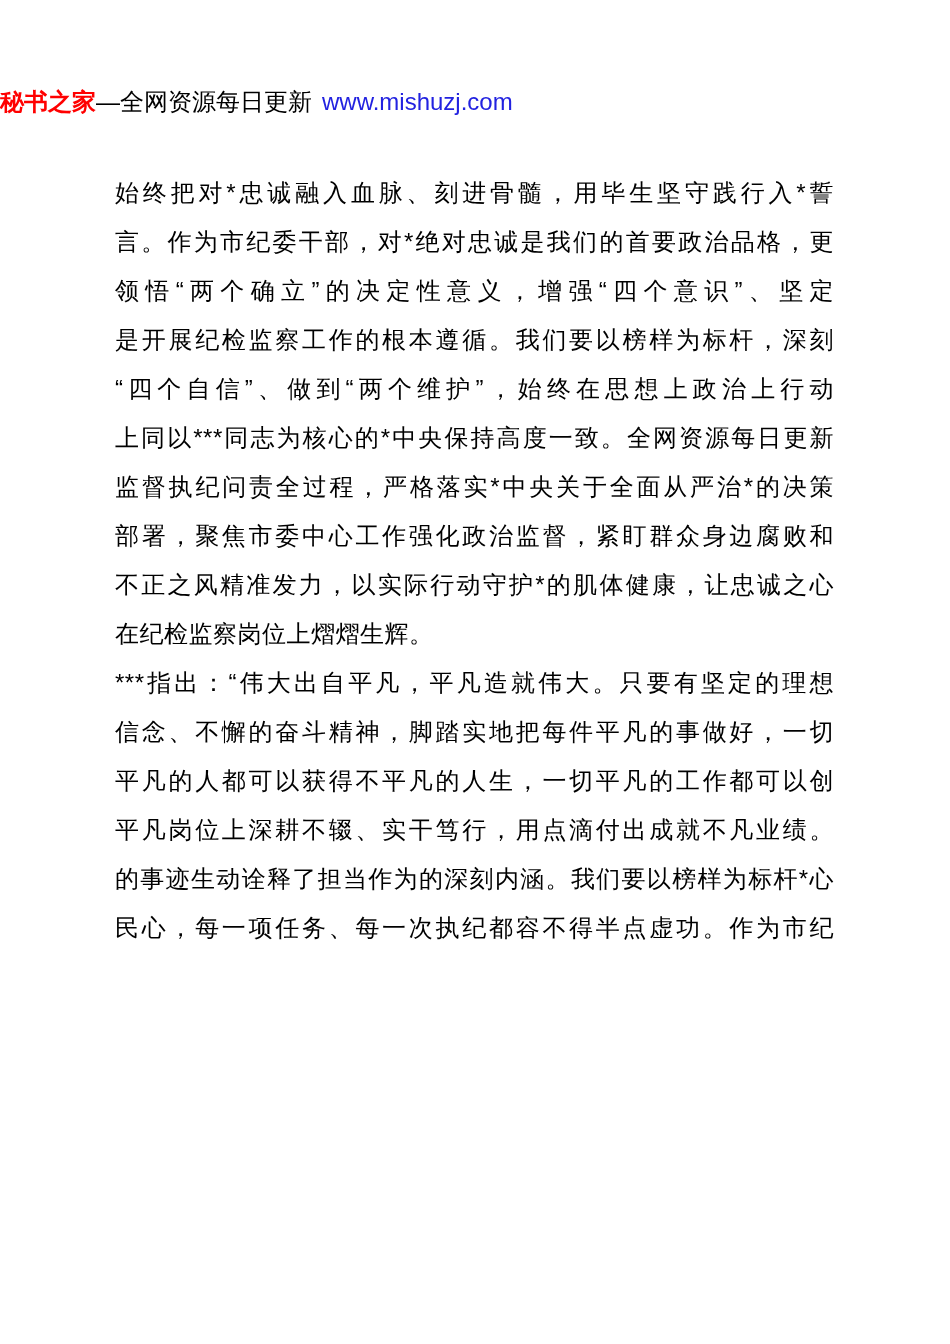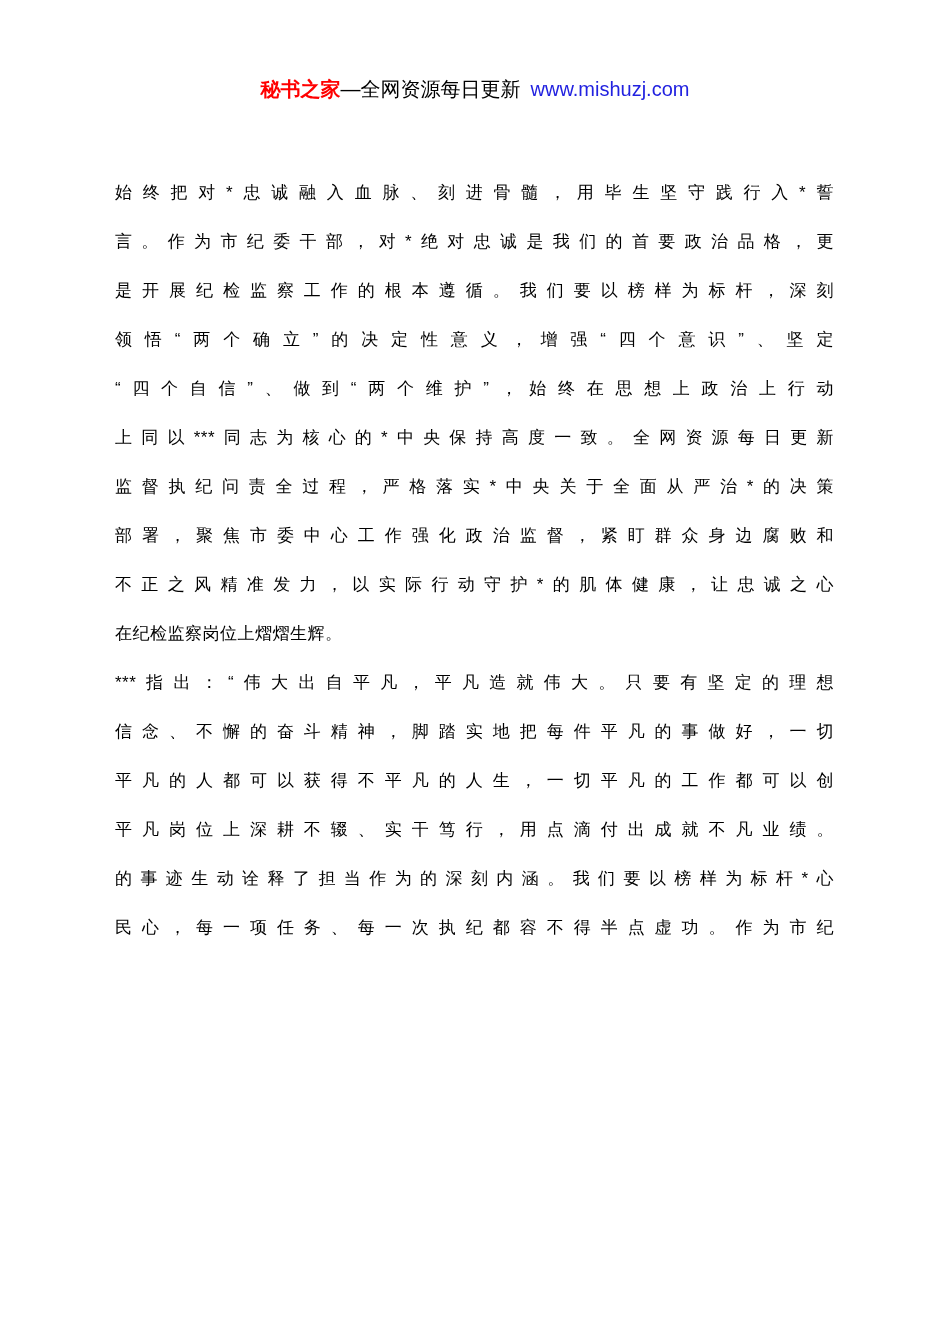--- a/index.html
+++ b/index.html
@@ -10,25 +10,25 @@
   }
   .page {
     position: relative;
     width: 950px;
     height: 1344px;
     background: #ffffff;
     overflow: hidden;
   }
   .doc-header {
     position: absolute;
-    top: 70px;
+    top: 83px;
     left: 0;
     width: 100%;
-    text-align: center;
-    font-size: 20px;
+    text-align: left;
+    font-size: 24px;
     line-height: 38px;
     white-space: nowrap;
   }
   .site-name {
     color: #ff0000;
     font-weight: bold;
   }
   .header-sep, .header-tagline {
     color: #000000;
     font-weight: normal;
@@ -37,21 +37,21 @@
     color: #2222e0;
     font-weight: normal;
     text-decoration: none;
     margin-left: 10px;
   }
   .doc-body {
     position: absolute;
     top: 168px;
     left: 115px;
     width: 719px;
-    font-size: 17px;
+    font-size: 24px;
     line-height: 49px;
     letter-spacing: 0.5px;
   }
   .line {
     text-align: justify;
     text-align-last: justify;
     text-justify: inter-character;
     white-space: nowrap;
   }
   .line.para-end {
@@ -67,22 +67,22 @@
 
 <div class="page">
 
   <div class="doc-header">
     <span class="site-name" style="color: rgb(255, 0, 0);">秘书之家</span><span class="header-sep">—</span><span class="header-tagline">全网资源每日更新</span><a class="site-url" href="#" style="color: rgb(34, 34, 224);">www.mishuzj.com</a>
   </div>
 
   <div class="doc-body">
       <div class="line">始终把对*忠诚融入血脉、刻进骨髓，用毕生坚守践行入*誓</div>
       <div class="line">言。作为市纪委干部，对*绝对忠诚是我们的首要政治品格，更</div>
+      <div class="line">领悟“两个确立”的决定性意义，增强“四个意识”、坚定</div>
       <div class="line">是开展纪检监察工作的根本遵循。我们要以榜样为标杆，深刻</div>
-      <div class="line">领悟“两个确立”的决定性意义，增强“四个意识”、坚定</div>
       <div class="line">“四个自信”、做到“两个维护”，始终在思想上政治上行动</div>
       <div class="line">上同以***同志为核心的*中央保持高度一致。全网资源每日更新</div>
       <div class="line">监督执纪问责全过程，严格落实*中央关于全面从严治*的决策</div>
       <div class="line">部署，聚焦市委中心工作强化政治监督，紧盯群众身边腐败和</div>
       <div class="line">不正之风精准发力，以实际行动守护*的肌体健康，让忠诚之心</div>
       <div class="line para-end">在纪检监察岗位上熠熠生辉。</div>
       <div class="line">***指出：“伟大出自平凡，平凡造就伟大。只要有坚定的理想</div>
       <div class="line">信念、不懈的奋斗精神，脚踏实地把每件平凡的事做好，一切</div>
       <div class="line">平凡的人都可以获得不平凡的人生，一切平凡的工作都可以创</div>
       <div class="line">平凡岗位上深耕不辍、实干笃行，用点滴付出成就不凡业绩。</div>

